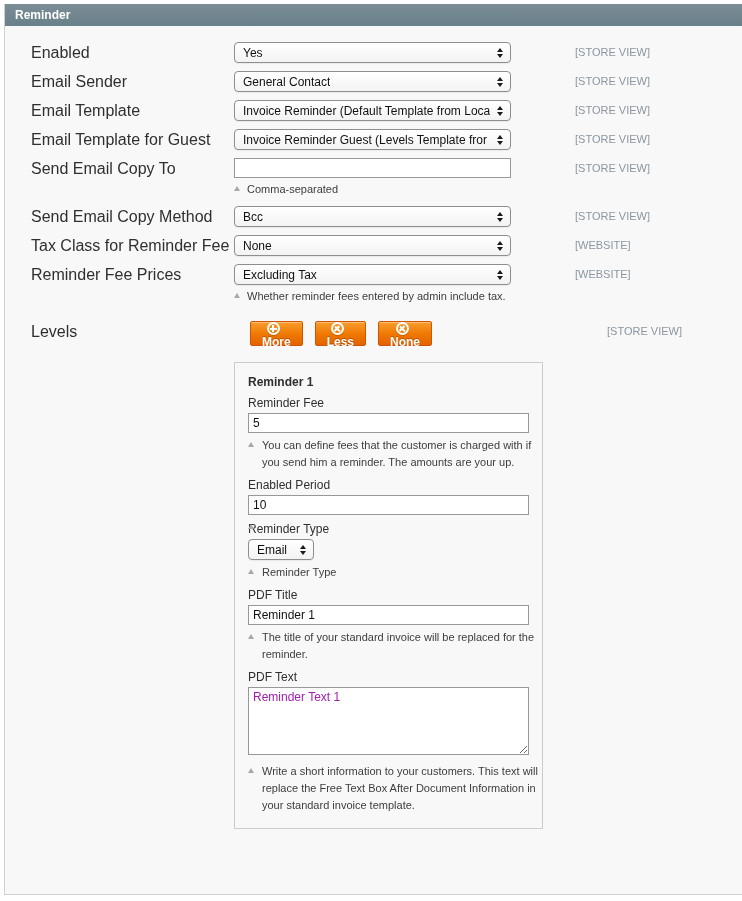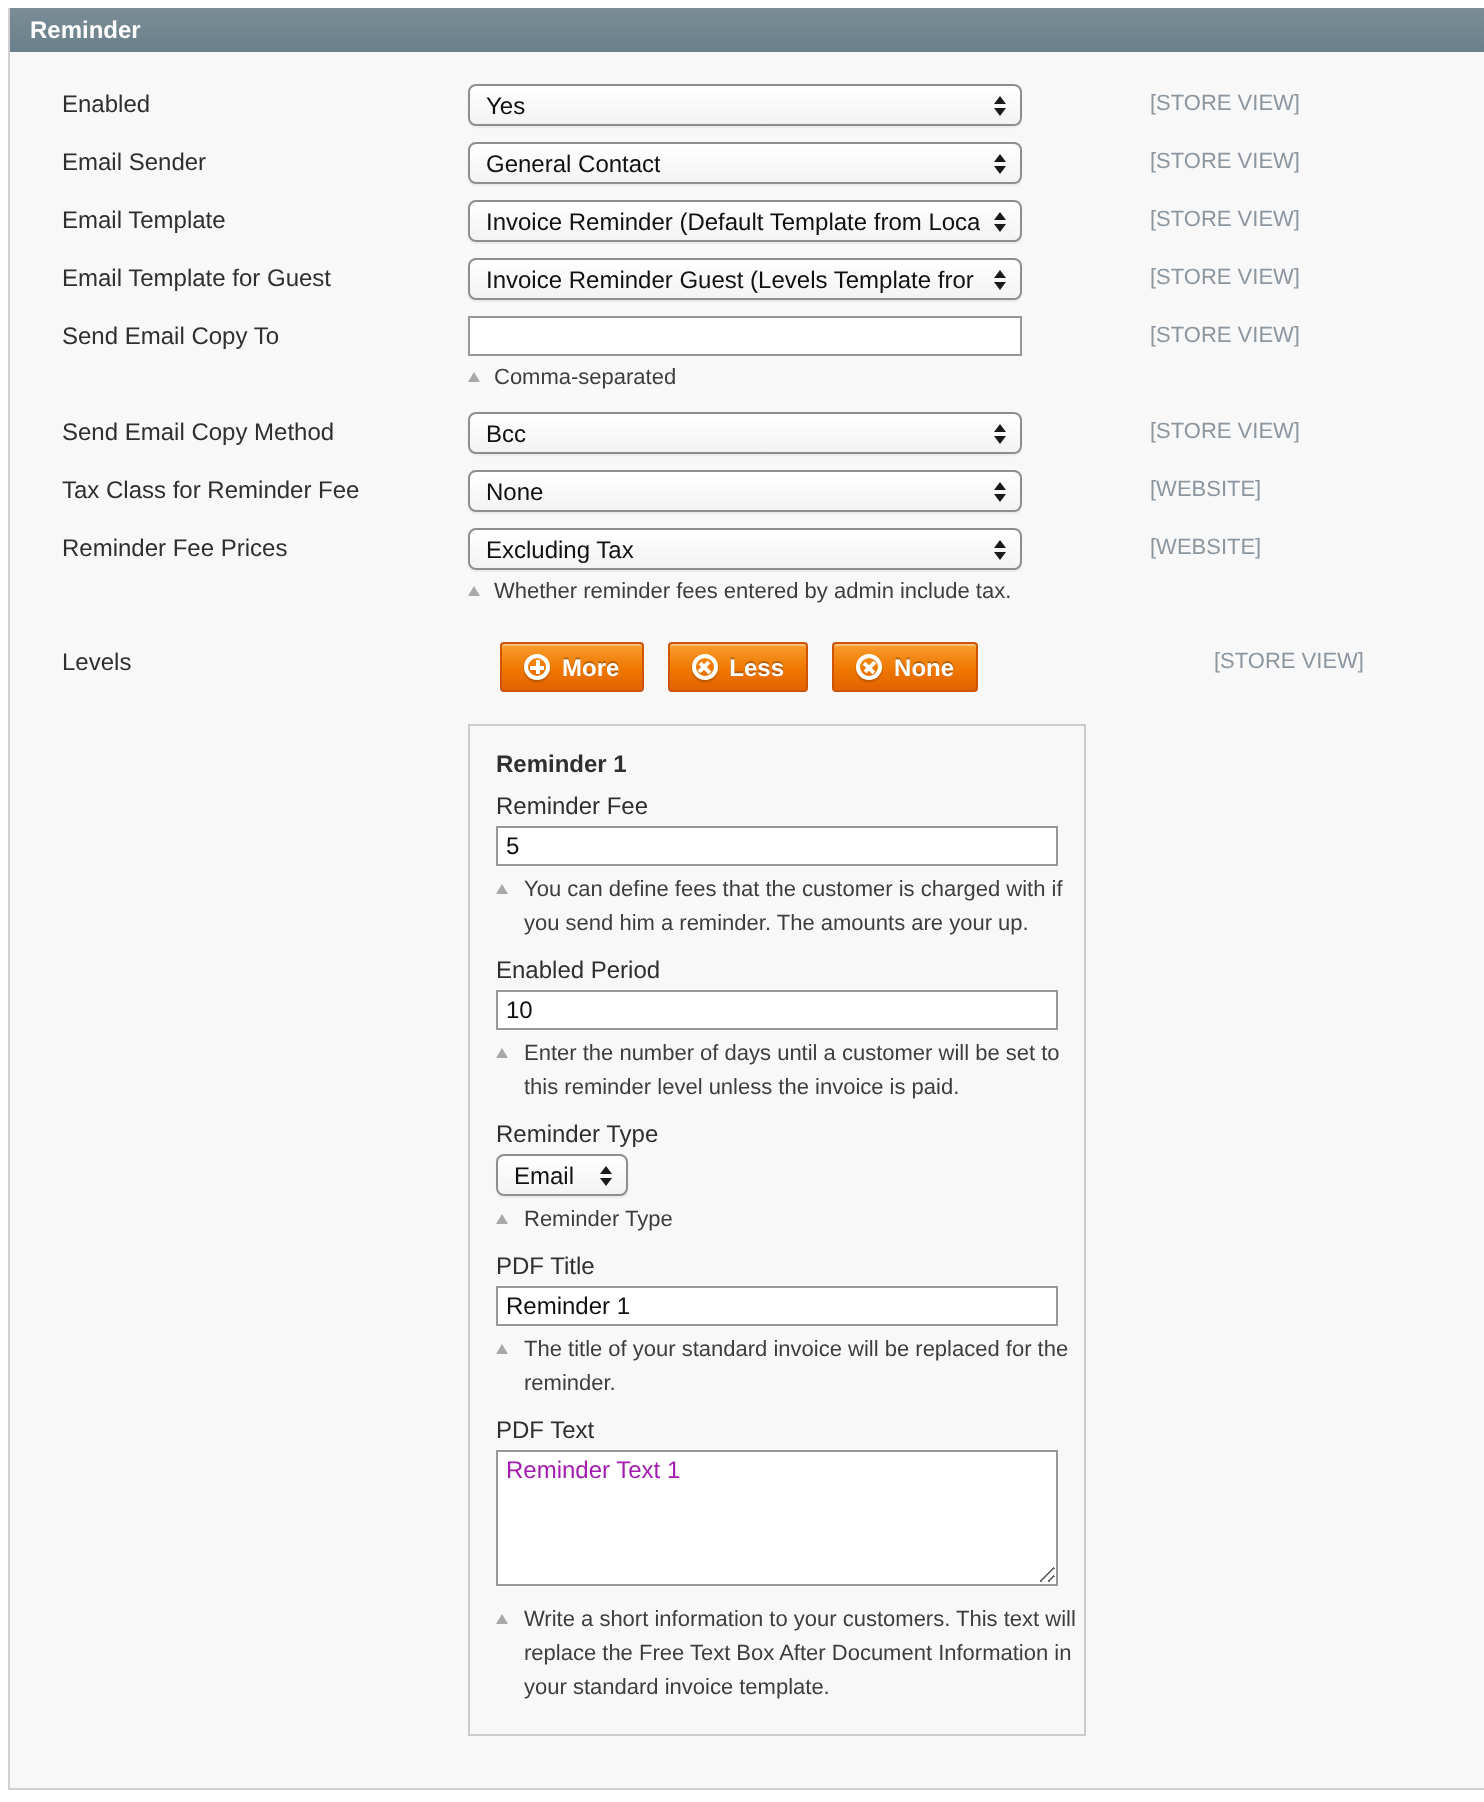--- a/index.html
+++ b/index.html
@@ -23,21 +23,21 @@
     padding-left: 10px;
     background: linear-gradient(#7b8d96, #69808a);
     color: #ffffff;
     font-size: 12px; font-weight: bold;
   }
   .content { padding-top: 12px; }
 
   .row { display: flex; align-items: flex-start; padding: 4px 0; }
   .row .flabel {
     width: 203px; padding-left: 26px;
-    font-size: 12px; color: #2f2f2f; line-height: 21px;
+    font-size: 16px; color: #2f2f2f; line-height: 21px;
     flex-shrink: 0;
   }
   .row .control { width: 277px; flex-shrink: 0; }
   .row .scope {
     margin-left: 64px;
     font-size: 11px; color: #8b96a0; line-height: 21px;
     white-space: nowrap;
   }
 
   
@@ -92,20 +92,21 @@
   .btn-row { display: flex; }
   .btn {
     display: inline-flex; align-items: center;
     height: 23px; padding: 0 11px;
     background: linear-gradient(#f99d2e, #ee7700 55%, #e36200);
     border: 1px solid #cf5406; border-radius: 2px;
     color: #fff; font-size: 12px; font-weight: bold;
     text-shadow: 0 -1px 0 rgba(0,0,0,0.25);
     margin-right: 12px; cursor: pointer;
     box-shadow: inset 0 1px 0 rgba(255,255,255,0.35);
+    flex-direction: column;
   }
   .circle-icon {
     position: relative; width: 9px; height: 9px;
     border: 2px solid #fff; border-radius: 50%;
     margin-right: 6px; flex-shrink: 0;
     box-shadow: 0 1px 1px rgba(0,0,0,0.2);
   }
   .circle-icon::before, .circle-icon::after {
     content: ""; position: absolute; background: #fff;
   }
@@ -291,21 +292,20 @@
           <span class="tri"></span>
           <span>You can define fees that the customer is charged with if you send him a reminder. The amounts are your up.</span>
         </div>
       </div>
 
       <div class="fgroup">
         <div class="glabel">Enabled Period</div>
         <input class="text-input" type="text" value="10" style="">
         <div class="gnote">
           <span class="tri"></span>
-          <span>Enter the number of days until a customer will be set to this reminder level unless the invoice is paid.</span>
         </div>
       </div>
 
       <div class="fgroup">
         <div class="glabel">Reminder Type</div>
         <div class="select small">
           <span class="val">Email</span>
           <span class="stepper">
               <span class="up"></span>
               <span class="down"></span>

